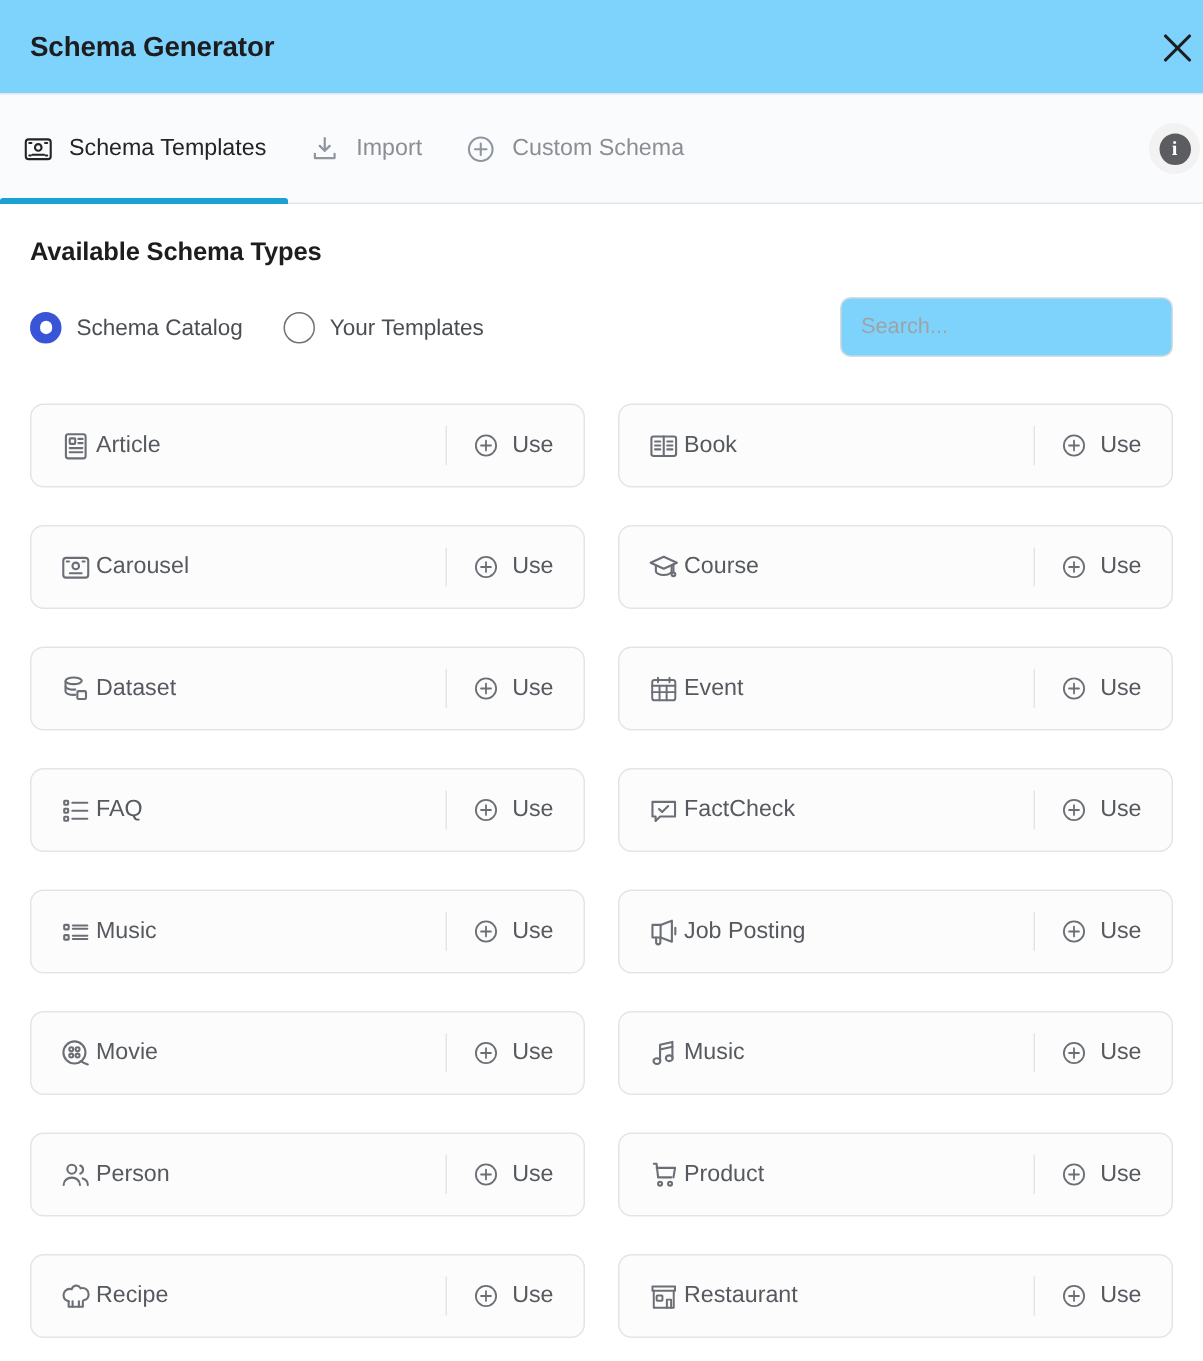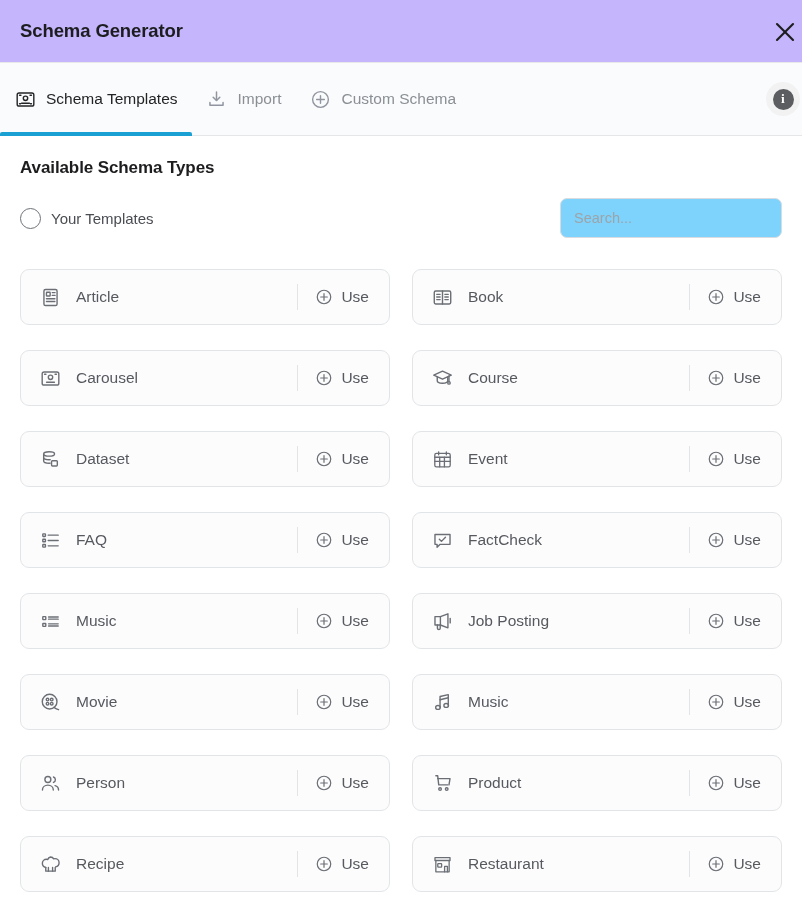--- a/index.html
+++ b/index.html
@@ -12,21 +12,21 @@
     overflow: hidden;
   }
 
   
   .modal-header {
     position: relative;
     height: 63px;
     display: flex;
     align-items: center;
     padding: 0 20px;
-    background: #c4b5fd;
+    background: #7dd3fc;
     border-bottom: 1px solid #e8e8e8;
   }
   .modal-title {
     font-size: 18.5px;
     font-weight: 600;
     color: #1d1d1f;
     letter-spacing: -0.1px;
   }
   .close-btn {
     position: absolute;
@@ -182,21 +182,21 @@
     padding-left: 18px;
     cursor: pointer;
   }
   .card-icon {
     width: 23px; height: 23px;
     display: flex; align-items: center; justify-content: center;
     flex: 0 0 auto;
     color: #6b6f75;
   }
   .card-label {
-    margin-left: 14px;
+    margin-left: 2px;
     font-size: 15.5px;
     color: #56595e;
     white-space: nowrap;
   }
   .use-btn {
     margin-left: auto;
     height: 100%;
     display: flex;
     align-items: center;
     gap: 8px;
@@ -277,20 +277,24 @@
   </div>
 </div>
 
 <div class="body-area">
 
   <div class="section-title">Available Schema Types</div>
 
   <div class="controls-row">
     <div class="radio-group">
 
+      <label class="radio-option selected">
+        <span class="radio-mark"></span>
+        <span>Schema Catalog</span>
+      </label>
 
       <label class="radio-option">
         <span class="radio-mark"></span>
         <span>Your Templates</span>
       </label>
 
     </div>
 
     <div class="search-wrap">
       <input class="search-input" type="text" placeholder="Search..." style="">

